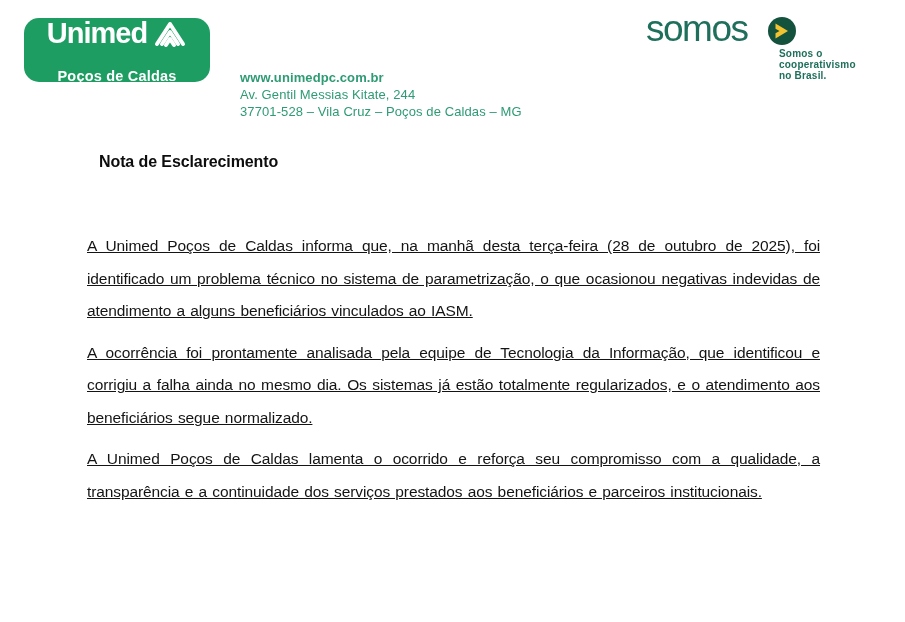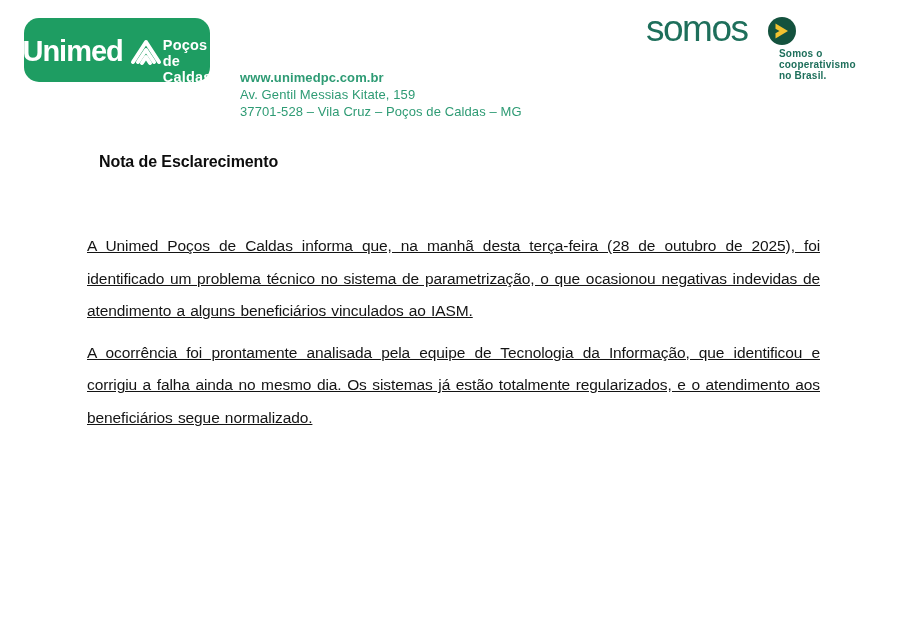--- a/index.html
+++ b/index.html
@@ -15,21 +15,21 @@
   
   .unimed-logo {
     position: absolute;
     left: 24px;
     top: 18px;
     width: 186px;
     height: 64px;
     background: #1E9D62;
     border-radius: 15px;
     display: flex;
-    flex-direction: row;
+    flex-direction: column;
     align-items: center;
     justify-content: center;
     padding-top: 2px;
   }
   .unimed-logo .brand-row {
     display: flex;
     align-items: center;
     gap: 6px;
     line-height: 1;
   }
@@ -146,21 +146,21 @@
           <path d="M13 27 L17 21 L21 27"></path>
         </g>
       </svg>
     </span>
   </div>
   <div class="city-text">Poços de Caldas</div>
 </div>
 
 <div class="contact">
   <div class="bold">www.unimedpc.com.br</div>
-  <div>Av. Gentil Messias Kitate, 159</div>
+  <div>Av. Gentil Messias Kitate, 244</div>
   <div>37701-528 – Vila Cruz – Poços de Caldas – MG</div>
 </div>
 
 <div class="somoscoop">
   <div class="wordmark">
     <span class="somos">somos</span>
     <span class="coop-icon" style="display:inline-flex;">
       <svg width="30" height="30" viewBox="0 0 30 30" aria-hidden="true">
         <circle cx="15" cy="15" r="14" fill="#14523E"></circle>
         <path d="M8.5 7.5 L21 15 L8.5 22.5 L8.5 17.2 L12.5 15 L8.5 12.8 Z" fill="#F2C230"></path>
@@ -172,13 +172,14 @@
     <div>cooperativismo</div>
     <div>no Brasil.</div>
   </div>
 </div>
 
 <h1 class="doc-title">Nota de Esclarecimento</h1>
 
 <div class="doc-body">
   <p>A Unimed Poços de Caldas informa que, na manhã desta terça-feira (28 de outubro de 2025), foi identificado um problema técnico no sistema de parametrização, o que ocasionou negativas indevidas de atendimento a alguns beneficiários vinculados ao IASM.</p>
   <p>A ocorrência foi prontamente analisada pela equipe de Tecnologia da Informação, que identificou e corrigiu a falha ainda no mesmo dia. Os sistemas já estão totalmente regularizados, e o atendimento aos beneficiários segue normalizado.</p>
+  <p>A Unimed Poços de Caldas lamenta o ocorrido e reforça seu compromisso com a qualidade, a transparência e a continuidade dos serviços prestados aos beneficiários e parceiros institucionais.</p>
 </div>
 
 </body></html>

